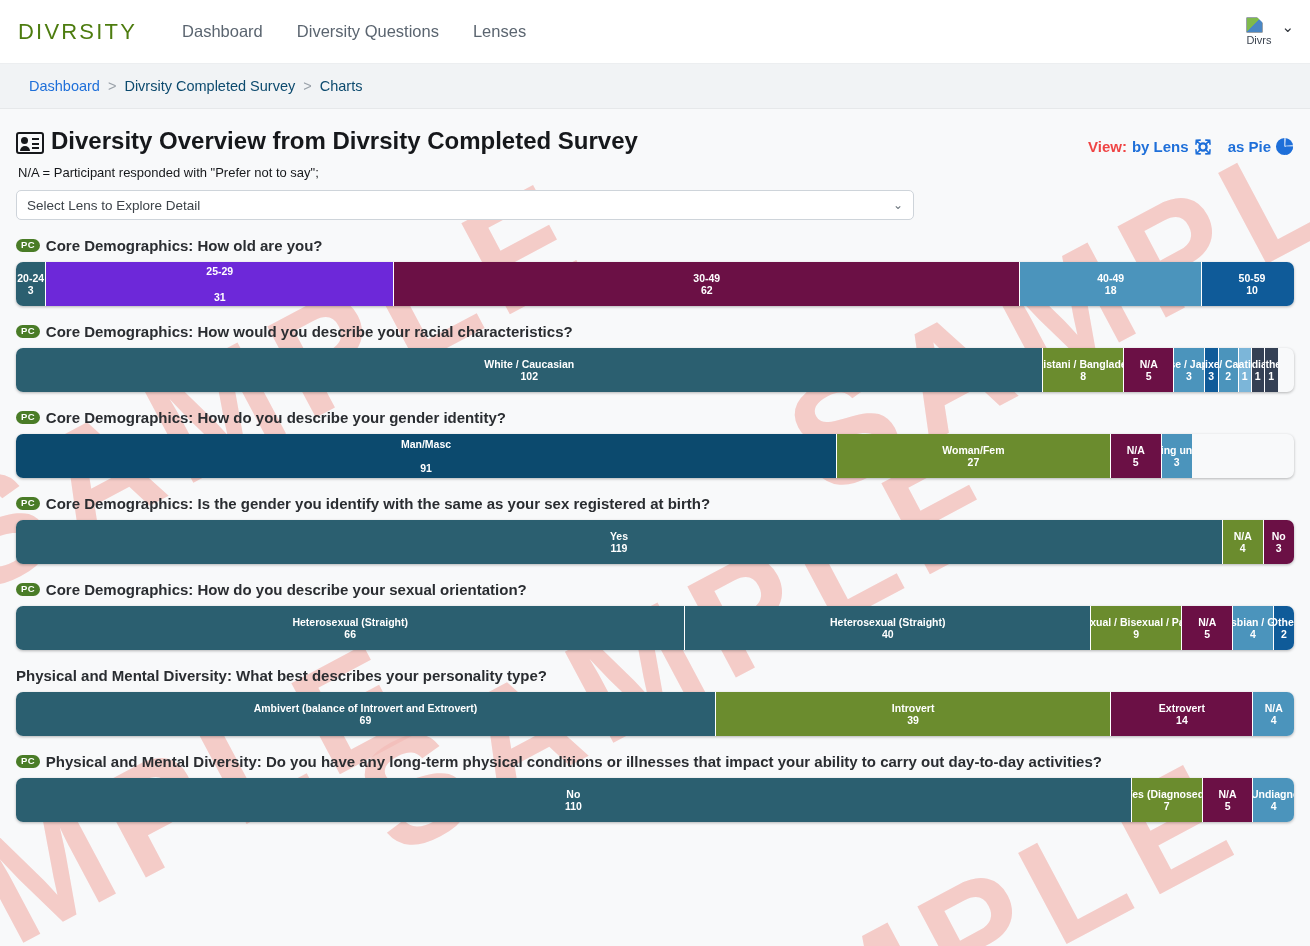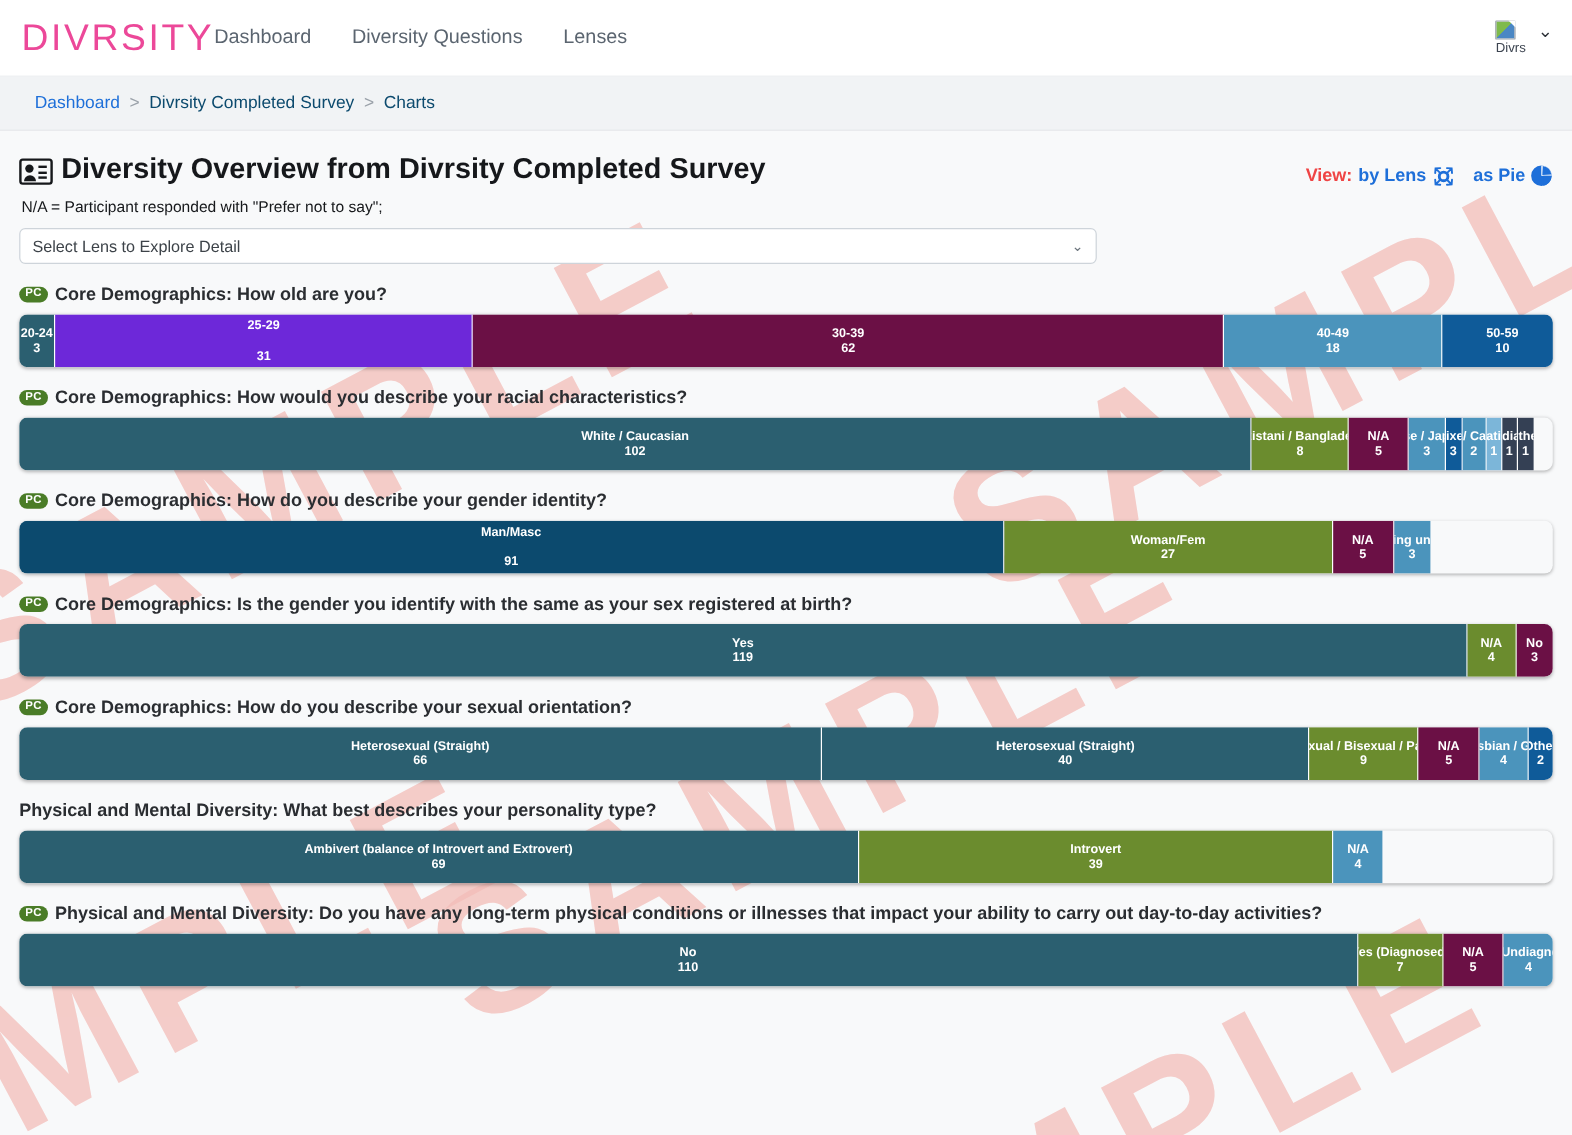--- a/index.html
+++ b/index.html
@@ -38,23 +38,23 @@
 
   
   #navbar {
     position:relative; z-index:2;
     height:64px; background:#ffffff;
     display:flex; align-items:center;
     padding:0 16px 0 14px;
     border-bottom:1px solid #eceef0;
   }
   #brand {
-    font-size:31px; letter-spacing:2.2px;
-    color:#ec4899; font-weight:400;
-    padding-left:4px; 
+    font-size:22px; letter-spacing:2.2px;
+    color:#4d7c0f; font-weight:400;
+    padding-left:4px; margin-right:45px;
     font-family:"Liberation Sans", sans-serif;
   }
   .navlink {
     font-size:16.5px; color:#5b6570;
     margin-right:34px; text-decoration:none;
     cursor:pointer;
   }
   #nav-right { margin-left:auto; display:flex; align-items:center; gap:7px; }
   #broken-img {
     width:28px; height:30px;
@@ -252,21 +252,21 @@
         <div class="bar">
           <div class="seg" title="20-24: 3" style="width: 30.2903px; background: rgb(43, 95, 112);">
             <div class="lbl">20-24</div>
             <div class="val">3</div>
           </div>
           <div class="seg" title="25-29: 31" style="width: 348px; background: #6d28d9; gap: 14px;">
             <div class="lbl">25-29</div>
             <div class="val">31</div>
           </div>
           <div class="seg" title="30-39: 62" style="width: 626px; background: rgb(107, 16, 69);">
-            <div class="lbl">30-39</div>
+            <div class="lbl">30-49</div>
             <div class="val">62</div>
           </div>
           <div class="seg" title="40-49: 18" style="width: 181.742px; background: rgb(75, 148, 188);">
             <div class="lbl">40-49</div>
             <div class="val">18</div>
           </div>
           <div class="seg" title="50-59: 10" style="width: 100.968px; background: rgb(15, 91, 153);">
             <div class="lbl">50-59</div>
             <div class="val">10</div>
           </div>
@@ -406,20 +406,24 @@
         </div>
         <div class="bar">
           <div class="seg" title="Ambivert (balance of Introvert and Extrovert): 69" style="width: 699.857px; background: rgb(43, 95, 112);">
             <div class="lbl">Ambivert (balance of Introvert and Extrovert)</div>
             <div class="val">69</div>
           </div>
           <div class="seg" title="Introvert: 39" style="width: 395.571px; background: rgb(107, 140, 46);">
             <div class="lbl">Introvert</div>
             <div class="val">39</div>
           </div>
+          <div class="seg" title="Extrovert: 14" style="width: 142px; background: rgb(107, 16, 69);">
+            <div class="lbl">Extrovert</div>
+            <div class="val">14</div>
+          </div>
           <div class="seg" title="N/A: 4" style="width: 40.5714px; background: rgb(75, 148, 188);">
             <div class="lbl">N/A</div>
             <div class="val">4</div>
           </div>
         </div>
       </div>
       <div class="chart-block">
         <div class="chart-head">
           <span class="pc-badge">PC</span>
           <span class="chart-title">Physical and Mental Diversity: Do you have any long-term physical conditions or illnesses that impact your ability to carry out day-to-day activities?</span>

